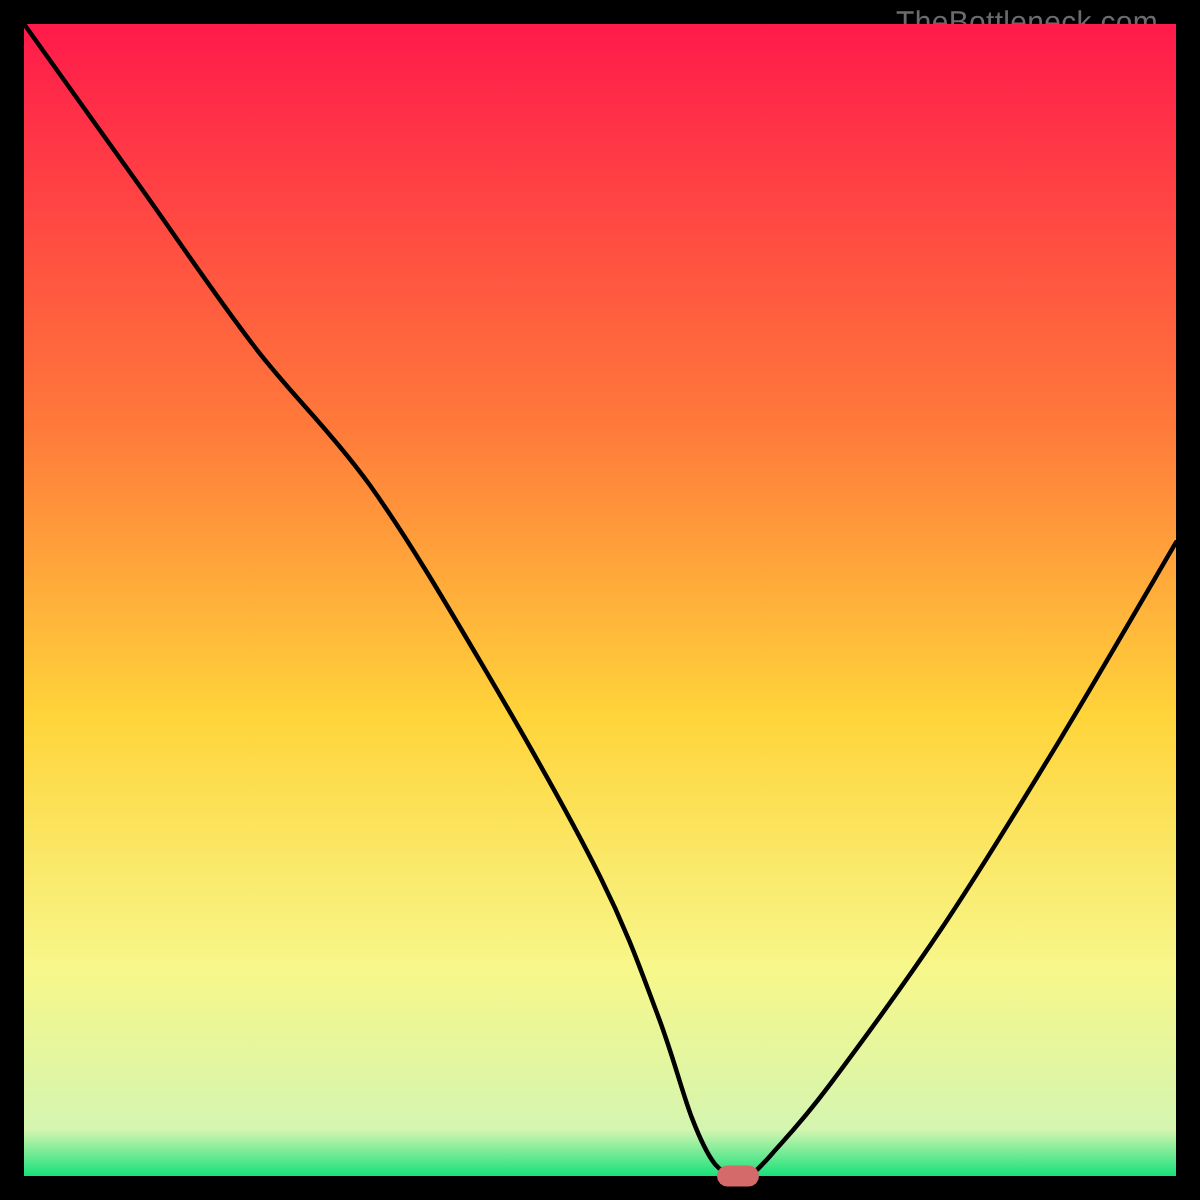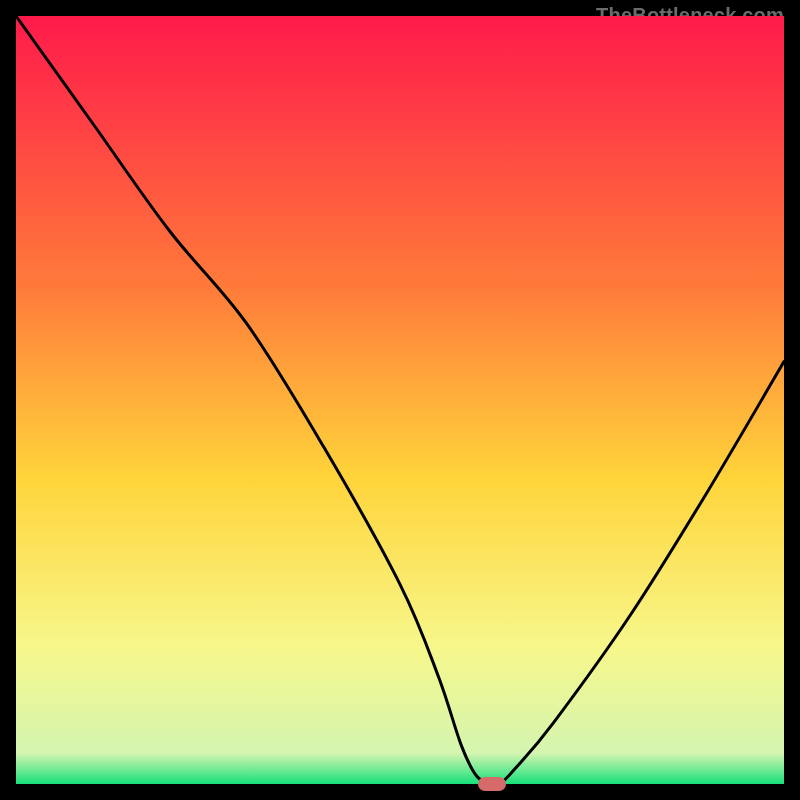--- a/index.html
+++ b/index.html
@@ -22,24 +22,24 @@
   .plot-area {
     position: absolute;
     left: 0;
     top: 0;
     width: 768px;
     height: 768px;
   }
   .watermark {
     position: absolute;
     top: -12px;
-    right: 0;
+    right: 12px;
     font-family: Arial, Helvetica, sans-serif;
     font-size: 20px;
-    font-weight: 700;
+    font-weight: 400;
     color: #6b6b6b;
     letter-spacing: 0.2px;
   }
   .valley-marker {
     position: absolute;
     background: #d46a6a;
     border-radius: 8px;
   }
 </style>
 </head>

